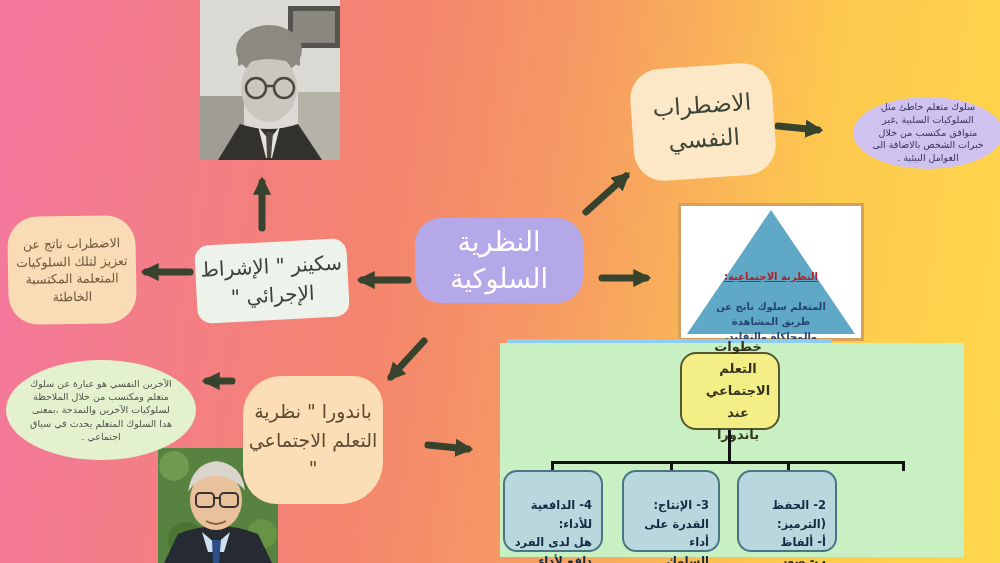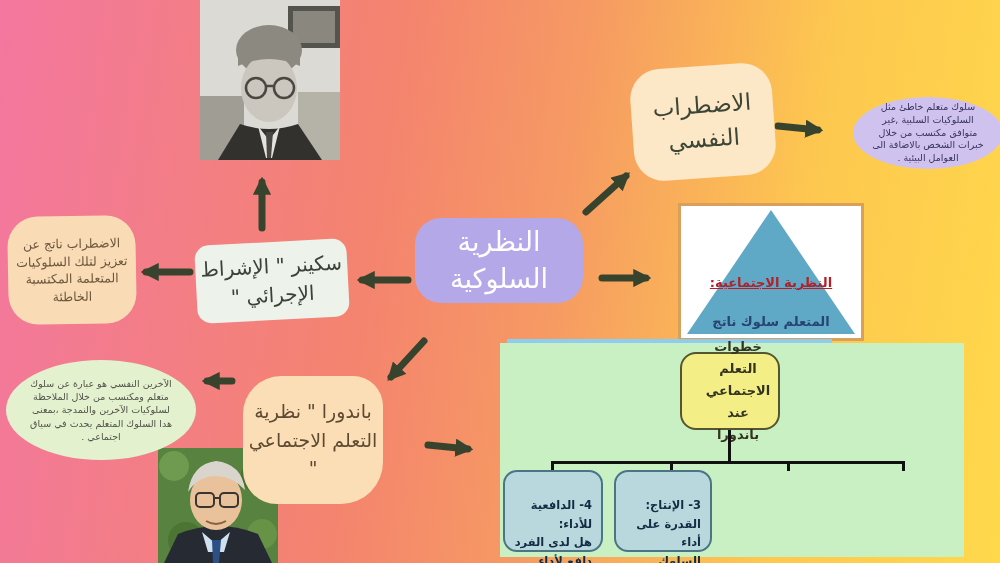--- a/index.html
+++ b/index.html
@@ -16,32 +16,32 @@
   .node-center{left:415px;top:218px;width:168px;height:85px;background:#b4a8e8;border-radius:26px;color:#ffffff;font-size:27px;line-height:1.35;}
   .node-disorder{left:632px;top:66px;width:142px;height:112px;background:#fce7c6;border-radius:30px;transform:rotate(-4deg);color:#3c4637;font-size:23px;line-height:1.5;}
   .node-skinner{left:196px;top:242px;width:152px;height:78px;background:#edf3eb;border-radius:14px;transform:rotate(-3deg);color:#3a4336;font-size:20px;line-height:1.45;}
   .node-bandura{left:243px;top:376px;width:140px;height:128px;background:#fbdeb5;border-radius:38px 30px 42px 34px;color:#5c4a33;font-size:19px;line-height:1.5;}
   .note-left{left:8px;top:216px;width:128px;height:108px;background:#f9dcb6;border-radius:30px;transform:rotate(-1deg);color:#6d573c;font-size:12.5px;line-height:1.4;}
   .bubble-lavender{left:853px;top:97px;width:150px;height:72px;background:#cfc2ee;border-radius:50%;color:#37325e;font-size:9.5px;line-height:1.35;padding:8px 14px;}
   .bubble-green{left:6px;top:360px;width:190px;height:100px;background:#e3f1cf;border-radius:50%;color:#52524a;font-size:9.5px;line-height:1.4;padding:12px 22px;}
 
   .triangle-card{left:678px;top:203px;width:186px;height:138px;background:#ffffff;border:3px solid #d9a05c;box-sizing:border-box;}
   .triangle-card svg{position:absolute;left:0;top:0;}
-  .tri-text{position:absolute;left:16%;right:16%;top:36%;text-align:center;font-size:13px;font-weight:bold;line-height:1.5;white-space:pre-line;}
+  .tri-text{position:absolute;left:16%;right:16%;top:36%;text-align:center;font-size:10px;font-weight:bold;line-height:1.5;white-space:pre-line;}
   .tri-title{color:#b3202a;text-decoration:underline;display:block;}
   .tri-body{color:#274472;display:block;}
 
   .panel{left:500px;top:343px;width:464px;height:214px;background:#c9f0c3;}
   .panel-strip{left:507px;top:339px;width:325px;height:5px;background:#8ccdf0;}
   .fc-header{position:absolute;left:180px;top:9px;width:100px;height:78px;background:#f3ee86;border:2px solid #55552f;border-radius:16px;color:#33331f;font-size:13px;font-weight:bold;line-height:1.7;}
   .fc-line{position:absolute;background:#111111;}
   .fc-box{position:absolute;top:127px;height:82px;background:#b9d8de;border:2px solid #4a7585;border-radius:14px;color:#132c44;font-size:11.5px;font-weight:bold;line-height:1.6;text-align:right;padding:6px 9px;box-sizing:border-box;white-space:pre-line;}
   .fc-box1{left:355px;width:98px;}
   .fc-box2{left:237px;width:100px;}
-  .fc-box3{left:114px;width:98px;}
+  .fc-box3{left:122px;width:98px;}
   .fc-box4{left:3px;width:100px;}
 
   .photo{display:block;}
 </style>
 </head>
 <body>
 <div id="canvas">
 
   <svg class="abs" style="left:0;top:0;pointer-events:none;" width="1000" height="563">
     <defs>
@@ -150,20 +150,25 @@
 الاجتماعي عند
 باندورا</span>
     </div>
     <div class="fc-line" style="left:228px;top:87px;width:3px;height:33px;"></div>
     <div class="fc-line" style="left:51px;top:118px;width:354px;height:3px;"></div>
     <div class="fc-line" style="left:402px;top:120px;width:3px;height:8px;"></div>
     <div class="fc-line" style="left:287px;top:120px;width:3px;height:8px;"></div>
     <div class="fc-line" style="left:170px;top:120px;width:3px;height:8px;"></div>
     <div class="fc-line" style="left:51px;top:120px;width:3px;height:8px;"></div>
 
+    <div class="fc-box fc-box2" dir="rtl">
+      <span>2- الحفظ (الترميز:
+أ- ألفاظ
+ب- صور</span>
+    </div>
     <div class="fc-box fc-box3" dir="rtl">
       <span>3- الإنتاج:
 القدرة على أداء
 السلوك</span>
     </div>
     <div class="fc-box fc-box4" dir="rtl">
       <span>4- الدافعية للأداء:
 هل لدى الفرد
 دافع لأداء
 السلوك</span>

